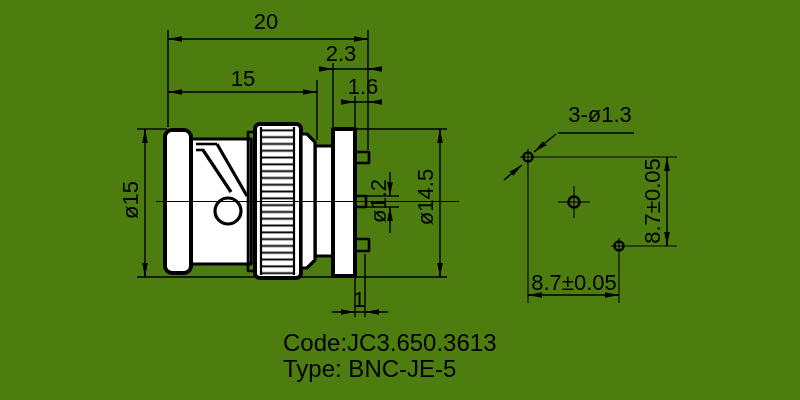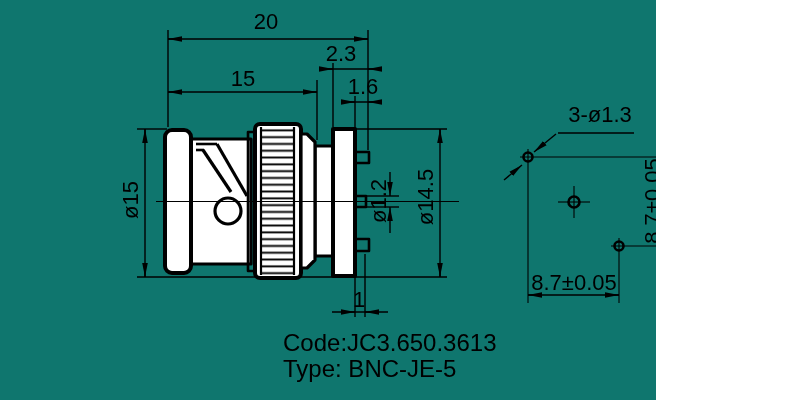--- a/index.html
+++ b/index.html
@@ -1,16 +1,16 @@
 <!DOCTYPE html>
 <html><head>
 <meta charset="utf-8">
 <style>
   html,body{margin:0;padding:0;background:#ffffff;}
-  .stage{width:656px;height:400px;position:relative;background:#0f766e;overflow:hidden;}
+  .stage{width:800px;height:400px;position:relative;background:#4d7c0f;overflow:hidden;}
   svg{display:block;}
   
   .o4{stroke:#000;stroke-width:4;fill:#fff;stroke-linejoin:round;}
   .o3{stroke:#000;stroke-width:3.2;fill:#fff;stroke-linejoin:round;}
   .o25{stroke:#000;stroke-width:2.6;fill:none;stroke-linejoin:round;}
   .o22{stroke:#000;stroke-width:2.2;fill:none;}
   
   .dim{stroke:#000;stroke-width:1.4;fill:none;}
   .cl{stroke:#000;stroke-width:1.1;fill:none;}
   .arrfill{fill:#000;}

